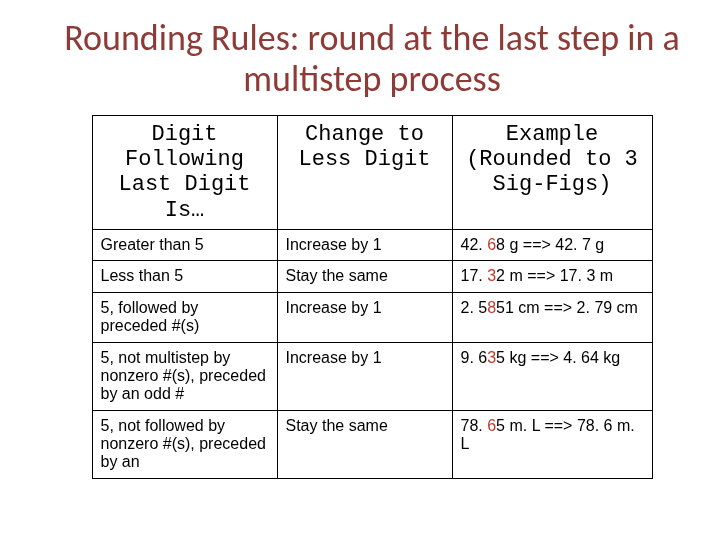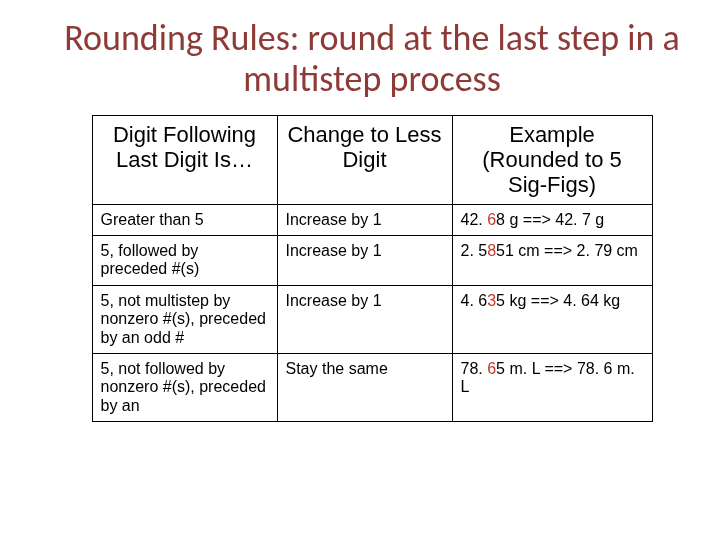--- a/index.html
+++ b/index.html
@@ -42,20 +42,21 @@
     font-size: 16px;
     line-height: 1.15;
     color: #000;
     background: #fff;
   }
   table.rules th {
     font-weight: 400;
     font-size: 22px;
     text-align: center;
     vertical-align: top;
+    font-family: Liberation Mono, monospace;
   }
   .red-digit {
     color: #c0392b;
   }
 </style>
 </head>
 <body>
 
 <div class="slide">
   <h1 class="title">Rounding Rules: round at the last step in a multistep process</h1>
@@ -63,38 +64,43 @@
   <table class="rules">
     <colgroup>
       <col class="c1">
         <col class="c2">
         <col class="c3">
     </colgroup>
     <thead>
       <tr>
         <th>Digit Following Last Digit Is…</th>
         <th>Change to Less Digit</th>
-        <th>Example (Rounded to 5 Sig-Figs)</th>
+        <th>Example (Rounded to 3 Sig-Figs)</th>
       </tr>
     </thead>
     <tbody>
       <tr>
         <td>Greater than 5</td>
         <td>Increase by 1</td>
         <td><span>42. </span><span class="red-digit">6</span><span>8 g ==&gt; 42. 7 g</span></td>
       </tr>
       <tr>
+        <td>Less than 5</td>
+        <td>Stay the same</td>
+        <td><span>17. </span><span class="red-digit">3</span><span>2 m ==&gt; 17. 3 m</span></td>
+      </tr>
+      <tr>
         <td>5, followed by preceded #(s)</td>
         <td>Increase by 1</td>
         <td><span>2. 5</span><span class="red-digit">8</span><span>51 cm ==&gt; 2. 79 cm</span></td>
       </tr>
       <tr>
         <td>5, not multistep by nonzero #(s), preceded by an odd #</td>
         <td>Increase by 1</td>
-        <td><span>4. 6</span><span class="red-digit">3</span><span>5 kg ==&gt; 4. 64 kg</span></td>
+        <td><span>9. 6</span><span class="red-digit">3</span><span>5 kg ==&gt; 4. 64 kg</span></td>
       </tr>
       <tr>
         <td>5, not followed by nonzero #(s), preceded by an</td>
         <td>Stay the same</td>
         <td><span>78. </span><span class="red-digit">6</span><span>5 m. L ==&gt; 78. 6 m. L</span></td>
       </tr>
     </tbody>
   </table>
 </div>
 

